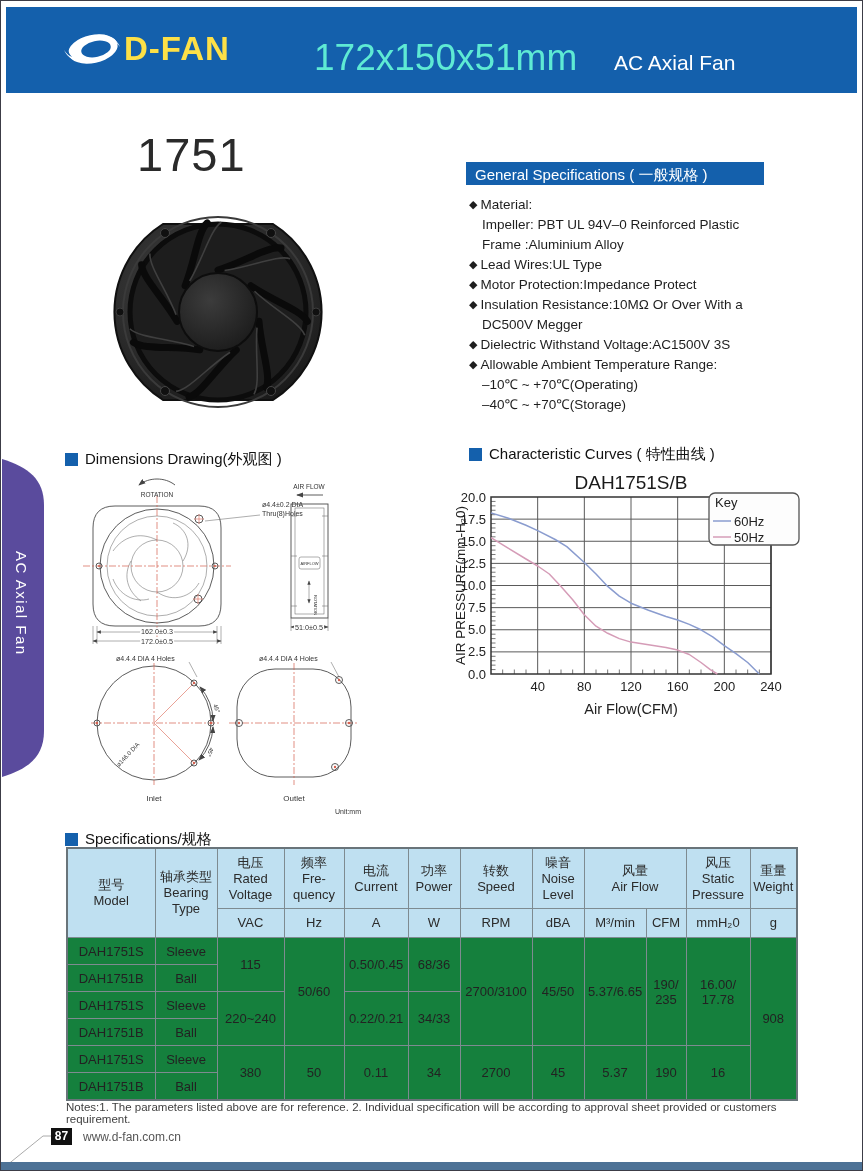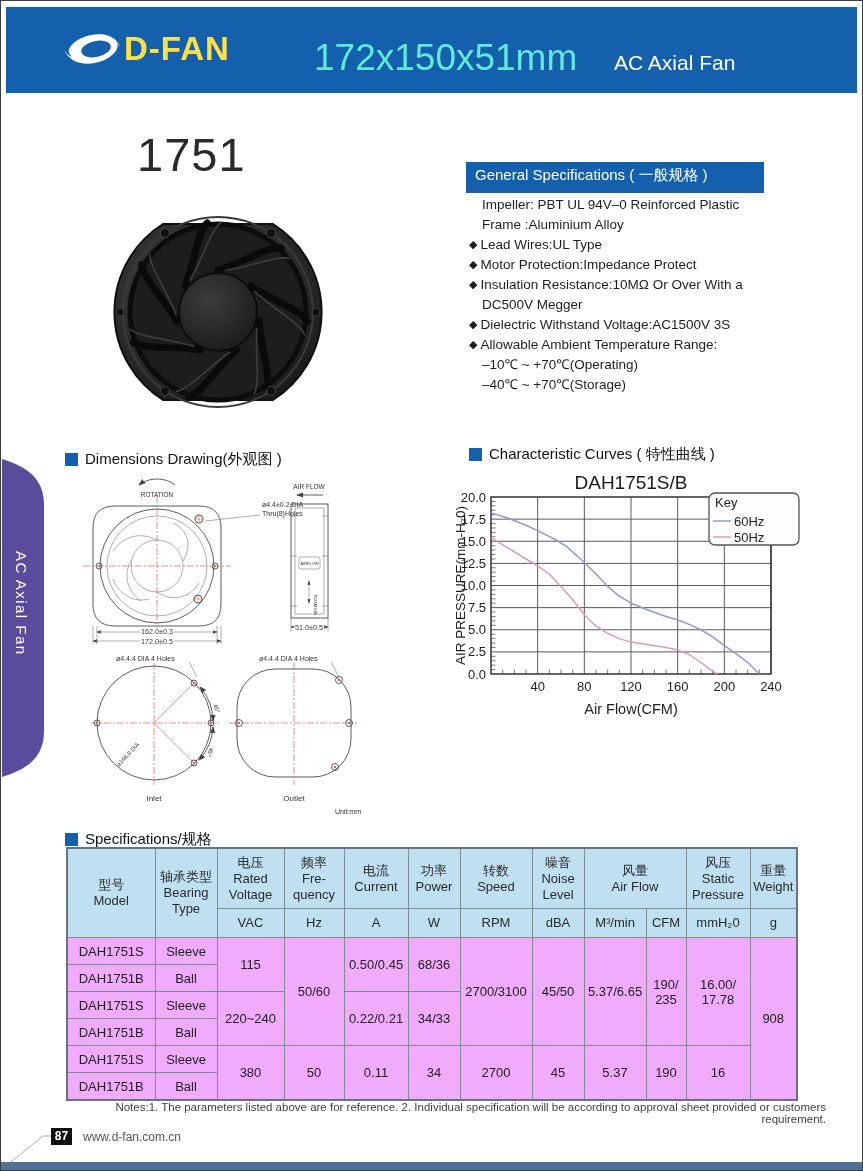--- a/index.html
+++ b/index.html
@@ -17,21 +17,21 @@
   
   .sidetab{position:absolute;left:1px;top:452px;width:44px;height:330px;}
   .sidetab .vtext{position:absolute;left:11px;top:98px;color:#fff;font-size:15px;
         writing-mode:vertical-rl;letter-spacing:1.5px;}
 
   
   .model-title{position:absolute;left:136px;top:126px;font-size:47px;color:#2a2a2a;letter-spacing:1px;}
   .fan-photo{position:absolute;left:86px;top:196px;}
 
   
-  .gs-header{position:absolute;left:465px;top:161px;width:298px;height:31px;background:#1460ac;
+  .gs-header{position:absolute;left:465px;top:161px;width:298px;height:23px;background:#1460ac;
         color:#fff;font-size:15px;line-height:25px;padding-left:9px;box-sizing:border-box;}
   .gs-list{position:absolute;left:468px;top:194px;width:390px;font-size:13.5px;color:#1e1e1e;}
   .gs-item{line-height:20px;white-space:nowrap;}
   .gs-item .diam{font-size:11px;margin-right:3px;position:relative;top:-1px;}
   .gs-item.ind{padding-left:13px;}
 
   
   .sech{position:absolute;display:flex;align-items:center;font-size:15px;color:#111;}
   .sech .sq{width:13px;height:13px;background:#1460ac;margin-right:7px;flex:none;}
   .sech.dims{left:64px;top:449px;}
@@ -50,24 +50,24 @@
 
   
   .spec-table{position:absolute;left:65px;top:846px;border-collapse:collapse;table-layout:fixed;
         font-size:13px;color:#222;}
   .spec-table th,.spec-table td{border:1px solid #7e8b91;text-align:center;vertical-align:middle;
         padding:1px 2px;font-weight:normal;overflow:hidden;}
   .spec-table thead th{background:#bfe0f1;color:#2b2b2b;line-height:16px;}
   .spec-table{border:2px solid #69747a;}
   .spec-table .h1 th{height:57px;}
   .spec-table .h2 th{height:26px;}
-  .spec-table tbody td{height:24px;background:#f0abfc;}
+  .spec-table tbody td{height:24px;background:#15803d;}
   .pre{white-space:pre-line;}
 
-  .notes{position:absolute;left:65px;top:1100px;width:760px;font-size:11.5px;color:#3f3f3f;text-align:right;}
+  .notes{position:absolute;left:65px;top:1100px;width:760px;font-size:11.5px;color:#3f3f3f;}
 
   
   .foot-lines{position:absolute;left:0;top:1125px;}
   .pageno{position:absolute;left:50px;top:1127px;width:21px;height:17px;background:#111;color:#fff;
         font-size:12px;font-weight:bold;text-align:center;line-height:17px;}
   .siteurl{position:absolute;left:82px;top:1129px;font-size:12px;color:#555;text-decoration:none;}
   .bottom-strip{position:absolute;left:0;right:0;bottom:0;height:8px;background:#4d7296;}
 </style>
 </head>
 <body>
@@ -133,20 +133,21 @@
     <circle cx="78" cy="36" r="4.5" fill="#101010" stroke="#454545"></circle>
     <circle cx="184" cy="36" r="4.5" fill="#101010" stroke="#454545"></circle>
     <circle cx="78" cy="194" r="4.5" fill="#101010" stroke="#454545"></circle>
     <circle cx="184" cy="194" r="4.5" fill="#101010" stroke="#454545"></circle>
     <circle cx="33" cy="115" r="4" fill="#101010" stroke="#3d3d3d"></circle>
     <circle cx="229" cy="115" r="4" fill="#101010" stroke="#3d3d3d"></circle>
   </svg>
 
   <div class="gs-header">General Specifications ( 一般规格 )</div>
   <div class="gs-list" id="gs-list">
+      <div class="gs-item"><span class="diam">◆</span><span>Material:</span></div>
       <div class="gs-item ind"><span>Impeller: PBT UL 94V–0 Reinforced Plastic</span></div>
       <div class="gs-item ind"><span>Frame :Aluminium Alloy</span></div>
       <div class="gs-item"><span class="diam">◆</span><span>Lead Wires:UL Type</span></div>
       <div class="gs-item"><span class="diam">◆</span><span>Motor Protection:Impedance Protect</span></div>
       <div class="gs-item"><span class="diam">◆</span><span>Insulation Resistance:10MΩ Or Over With a</span></div>
       <div class="gs-item ind"><span>DC500V Megger</span></div>
       <div class="gs-item"><span class="diam">◆</span><span>Dielectric Withstand Voltage:AC1500V 3S</span></div>
       <div class="gs-item"><span class="diam">◆</span><span>Allowable Ambient Temperature Range:</span></div>
       <div class="gs-item ind"><span>–10℃ ~ +70℃(Operating)</span></div>
       <div class="gs-item ind"><span>–40℃ ~ +70℃(Storage)</span></div>

